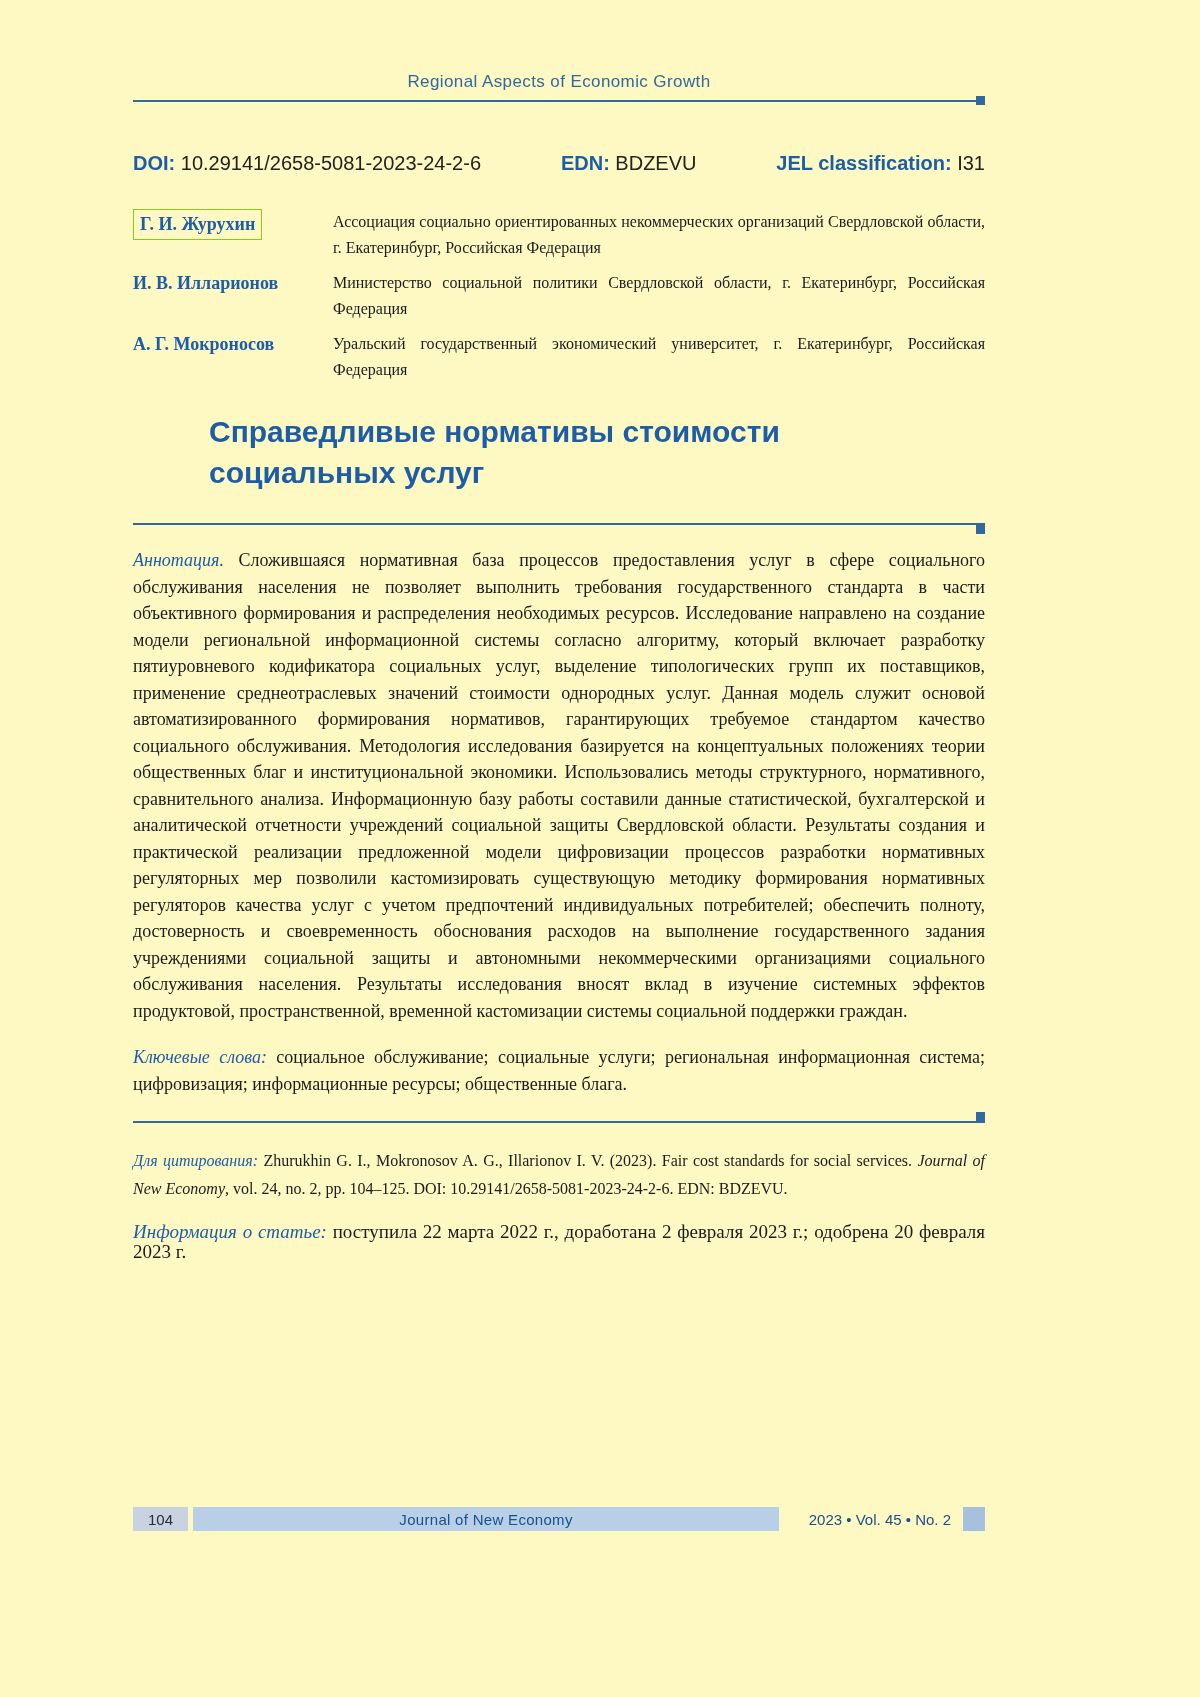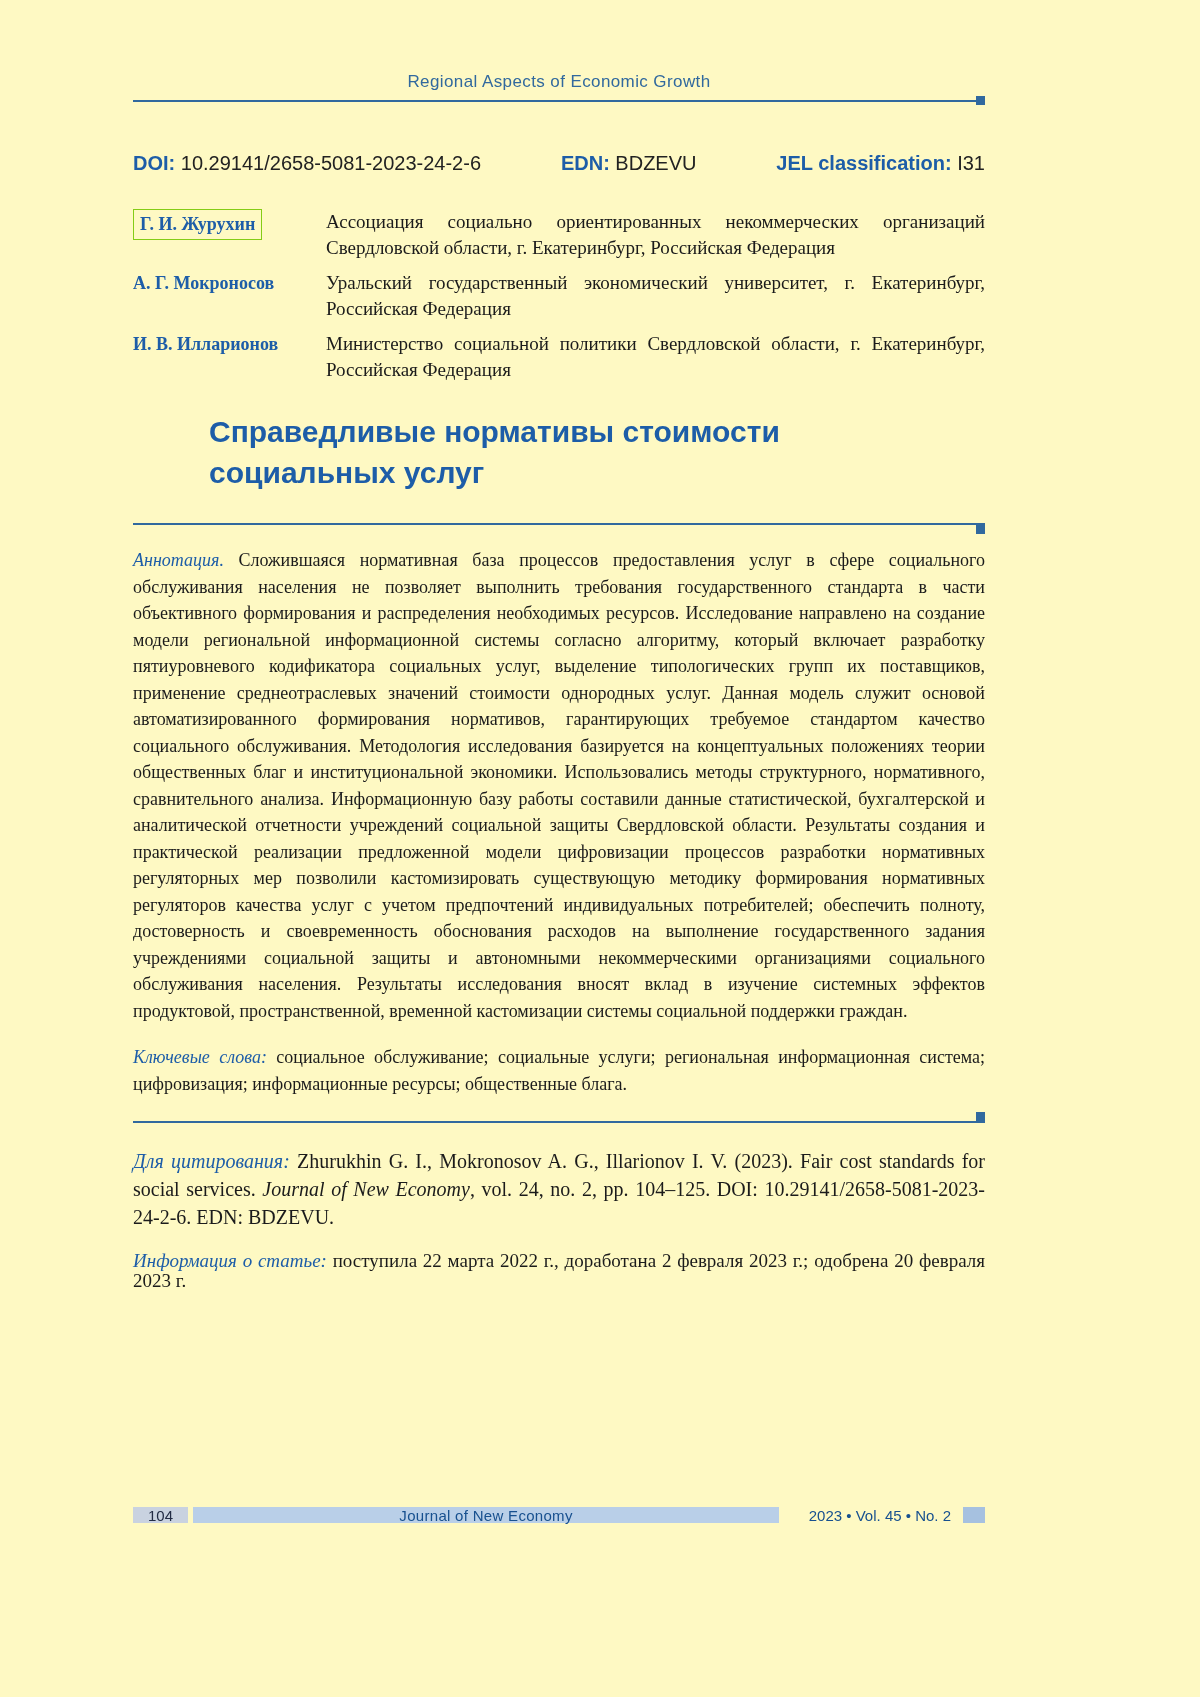--- a/index.html
+++ b/index.html
@@ -18,37 +18,37 @@
   .head-rule{margin-top:8px;}
 
   .meta{margin-top:50px;display:flex;justify-content:space-between;align-items:baseline;
        font-family:"Liberation Sans",sans-serif;font-size:20px;color:#222222;}
   .blue-b{color:#1d5da8;font-weight:bold;}
 
   .authors{margin-top:34px;}
   .author-row{display:flex;margin-bottom:9px;}
   .author-name{flex:0 0 193px;font-size:18px;font-weight:bold;color:#1d5da8;line-height:26px;}
   .author-name .boxed{border:1px solid #84cc16;padding:1px 6px 2px;display:inline-block;}
-  .author-affil{flex:1;font-size:19px;line-height:26px;text-align:justify;}
+  .author-affil{flex:1;font-size:16px;line-height:26px;text-align:justify;margin-left:7px;}
 
   .title{width:700px;margin:28px auto 0;text-align:left;font-family:"Liberation Sans",sans-serif;
        font-weight:bold;font-size:30px;line-height:41px;color:#1d5da8;}
 
   .rule-1{margin-top:30px;}
   .rule-2{margin-top:24px;}
 
   .body-par{margin-top:22px;font-size:18px;line-height:26.5px;text-align:justify;}
   .lead{color:#1d5da8;font-weight:normal;font-style:italic;}
   .keywords{margin-top:20px;}
 
-  .cite{margin-top:24px;font-size:20px;line-height:28px;text-align:justify;}
+  .cite{margin-top:24px;font-size:16px;line-height:28px;text-align:justify;}
   .info{font-size:19px;line-height:20px;text-align:justify;}
   .italic{font-style:italic;}
 
-  .footer{position:absolute;left:133px;right:215px;top:1507px;height:16px;display:flex;align-items:stretch;
+  .footer{position:absolute;left:133px;right:215px;top:1507px;height:24px;display:flex;align-items:stretch;
        font-family:"Liberation Sans",sans-serif;font-size:15px;}
   .pagenum{background:#c9d2e0;color:#222c45;display:flex;align-items:center;padding:0 15px;}
   .jbar{width:586px;margin-left:5px;background:#b9cfe8;color:#17508f;display:flex;align-items:center;
         justify-content:center;letter-spacing:.3px;}
   .fspacer{flex:1;}
   .issue{display:flex;align-items:center;color:#17508f;}
   .fsq{width:22px;margin-left:12px;background:#a6c1e0;}
 </style>
 </head>
 <body>
@@ -65,26 +65,26 @@
     <div><span class="blue-b">EDN:</span> <span>BDZEVU</span></div>
     <div><span class="blue-b">JEL classification:</span> <span>I31</span></div>
   </div>
 
   <div class="authors">
     <div class="author-row">
       <div class="author-name"><span class="boxed">Г. И. Журухин</span></div>
       <div class="author-affil">Ассоциация социально ориентированных некоммерческих организаций Свердловской области, г. Екатеринбург, Российская Федерация</div>
     </div>
     <div class="author-row">
+      <div class="author-name">И. В. Илларионов</div>
+      <div class="author-affil">Министерство социальной политики Свердловской области, г. Екатеринбург, Российская Федерация</div>
+    </div>
+    <div class="author-row">
       <div class="author-name">А. Г. Мокроносов</div>
       <div class="author-affil">Уральский государственный экономический университет, г. Екатеринбург, Российская Федерация</div>
-    </div>
-    <div class="author-row">
-      <div class="author-name">И. В. Илларионов</div>
-      <div class="author-affil">Министерство социальной политики Свердловской области, г. Екатеринбург, Российская Федерация</div>
     </div>
   </div>
 
   <div class="title">Справедливые нормативы стоимости социальных услуг</div>
 
   <div class="rule rule-1">
     <div class="sq sq-below"></div>
   </div>
 
   <p class="body-par"><span class="lead">Аннотация.</span> <span>Сложившаяся нормативная база процессов предоставления услуг в сфере социального обслуживания населения не позволяет выполнить требования государственного стандарта в части объективного формирования и распределения необходимых ресурсов. Исследование направлено на создание модели региональной информационной системы согласно алгоритму, который включает разработку пятиуровневого кодификатора социальных услуг, выделение типологических групп их поставщиков, применение среднеотраслевых значений стоимости однородных услуг. Данная модель служит основой автоматизированного формирования нормативов, гарантирующих требуемое стандартом качество социального обслуживания. Методология исследования базируется на концептуальных положениях теории общественных благ и институциональной экономики. Использовались методы структурного, нормативного, сравнительного анализа. Информационную базу работы составили данные статистической, бухгалтерской и аналитической отчетности учреждений социальной защиты Свердловской области. Результаты создания и практической реализации предложенной модели цифровизации процессов разработки нормативных регуляторных мер позволили кастомизировать существующую методику формирования нормативных регуляторов качества услуг с учетом предпочтений индивидуальных потребителей; обеспечить полноту, достоверность и своевременность обоснования расходов на выполнение государственного задания учреждениями социальной защиты и автономными некоммерческими организациями социального обслуживания населения. Результаты исследования вносят вклад в изучение системных эффектов продуктовой, пространственной, временной кастомизации системы социальной поддержки граждан.</span></p>

